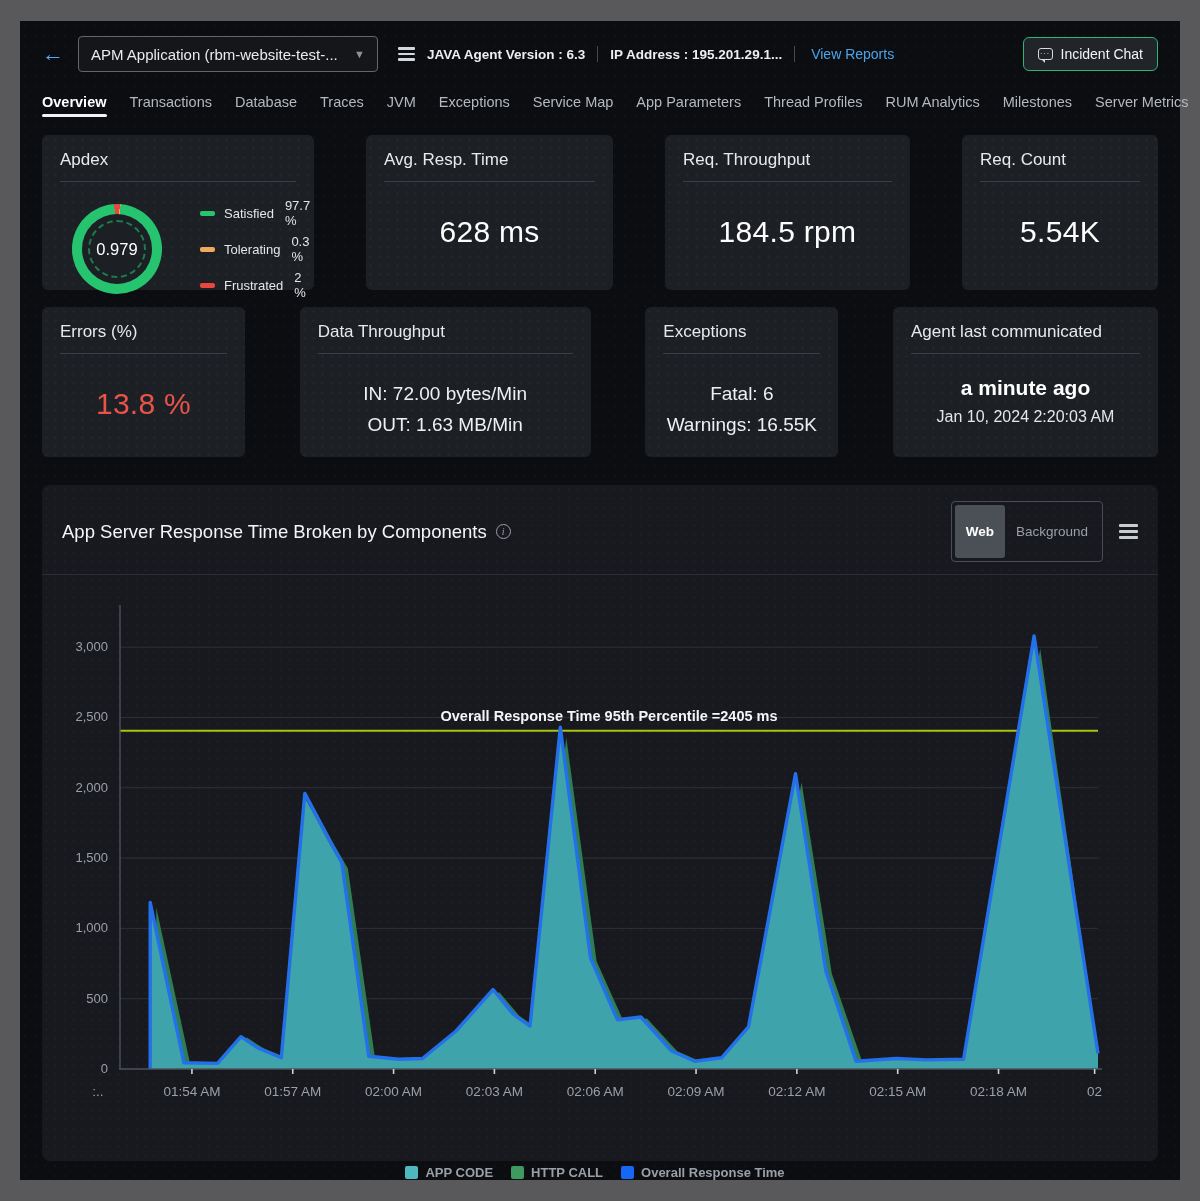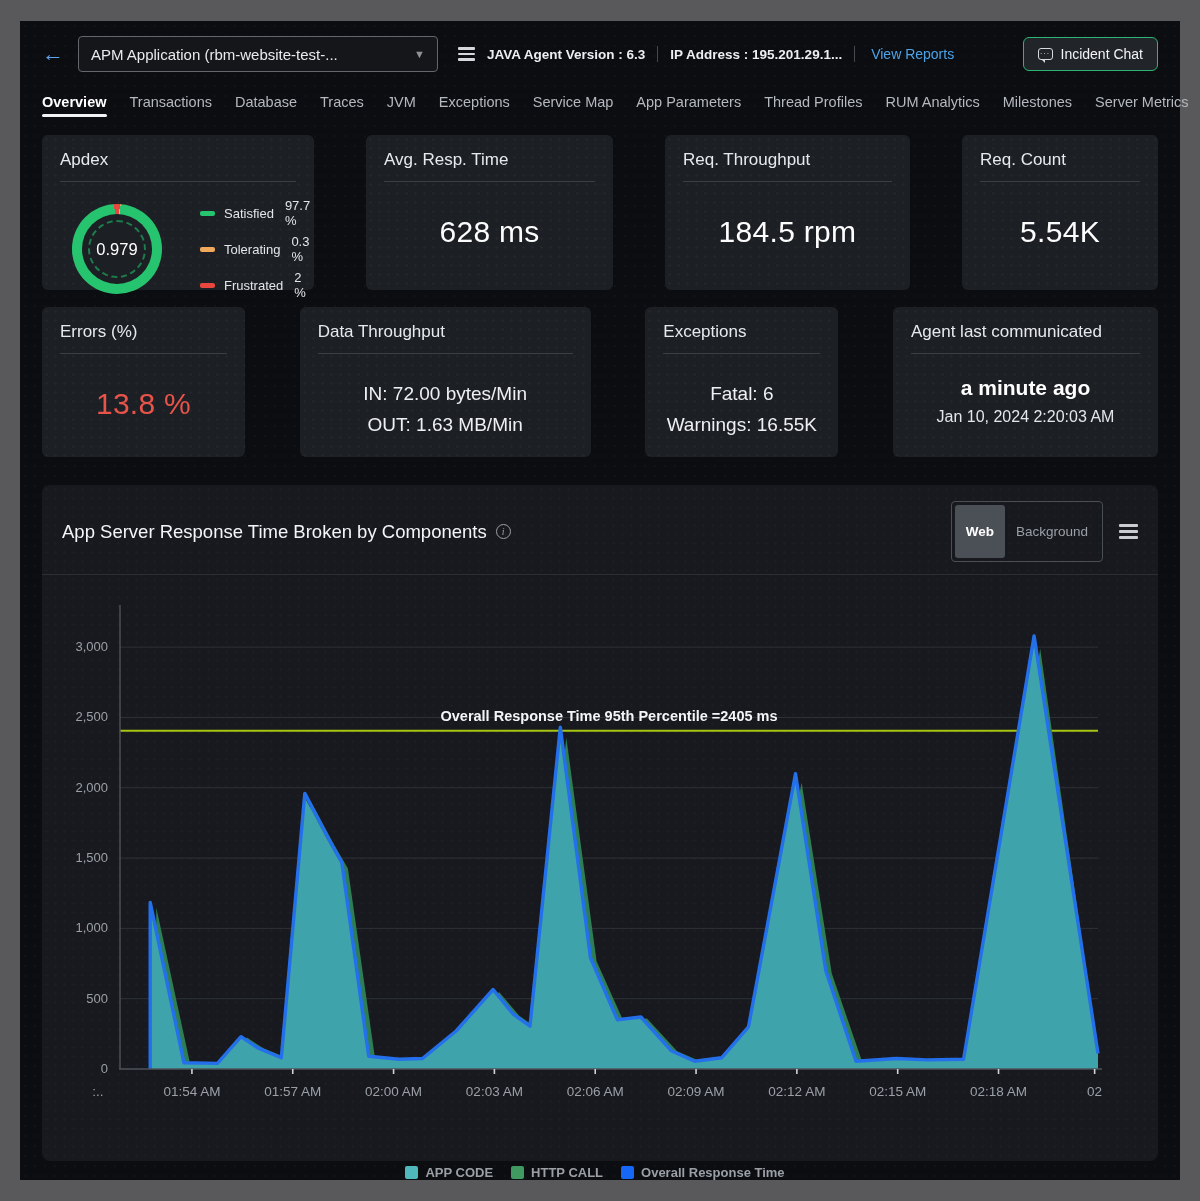--- a/index.html
+++ b/index.html
@@ -15,21 +15,21 @@
     left: 20px; top: 21px; right: 20px; bottom: 21px;
     background: #0b0d11;
     background-image: radial-gradient(circle, rgba(255,255,255,0.022) 1px, transparent 1.3px);
     background-size: 10px 10px;
     padding: 0 22px;
   }
   
   .topbar { display:flex; align-items:center; height:58px; margin-top:4px; }
   .back-arrow { color:#5aa7f0; font-size:22px; cursor:pointer; margin-right:14px; line-height:1; }
   .app-dropdown {
-    width:360px; height:36px; background:#14161a; border:1px solid #63666c;
+    width:300px; height:36px; background:#14161a; border:1px solid #63666c;
     border-radius:4px; display:flex; align-items:center; justify-content:space-between;
     padding:0 12px; color:#e9ebee; font-size:15px; cursor:pointer;
   }
   .caret { color:#8e9196; font-size:11px; }
   .topbar-right { display:flex; align-items:center; margin-left:20px; gap:12px; flex:1; }
   .burger { display:flex; flex-direction:column; gap:3px; cursor:pointer; }
   .burger i { display:block; width:17px; height:2.5px; background:#d4d7db; border-radius:1px; }
   .meta-text { color:#eceef1; font-size:13.5px; font-weight:700; white-space:nowrap; }
   .vsep { width:1px; height:16px; background:#45484e; }
   .link { color:#4da3e8; font-size:14px; cursor:pointer; white-space:nowrap; margin-left:4px; }

